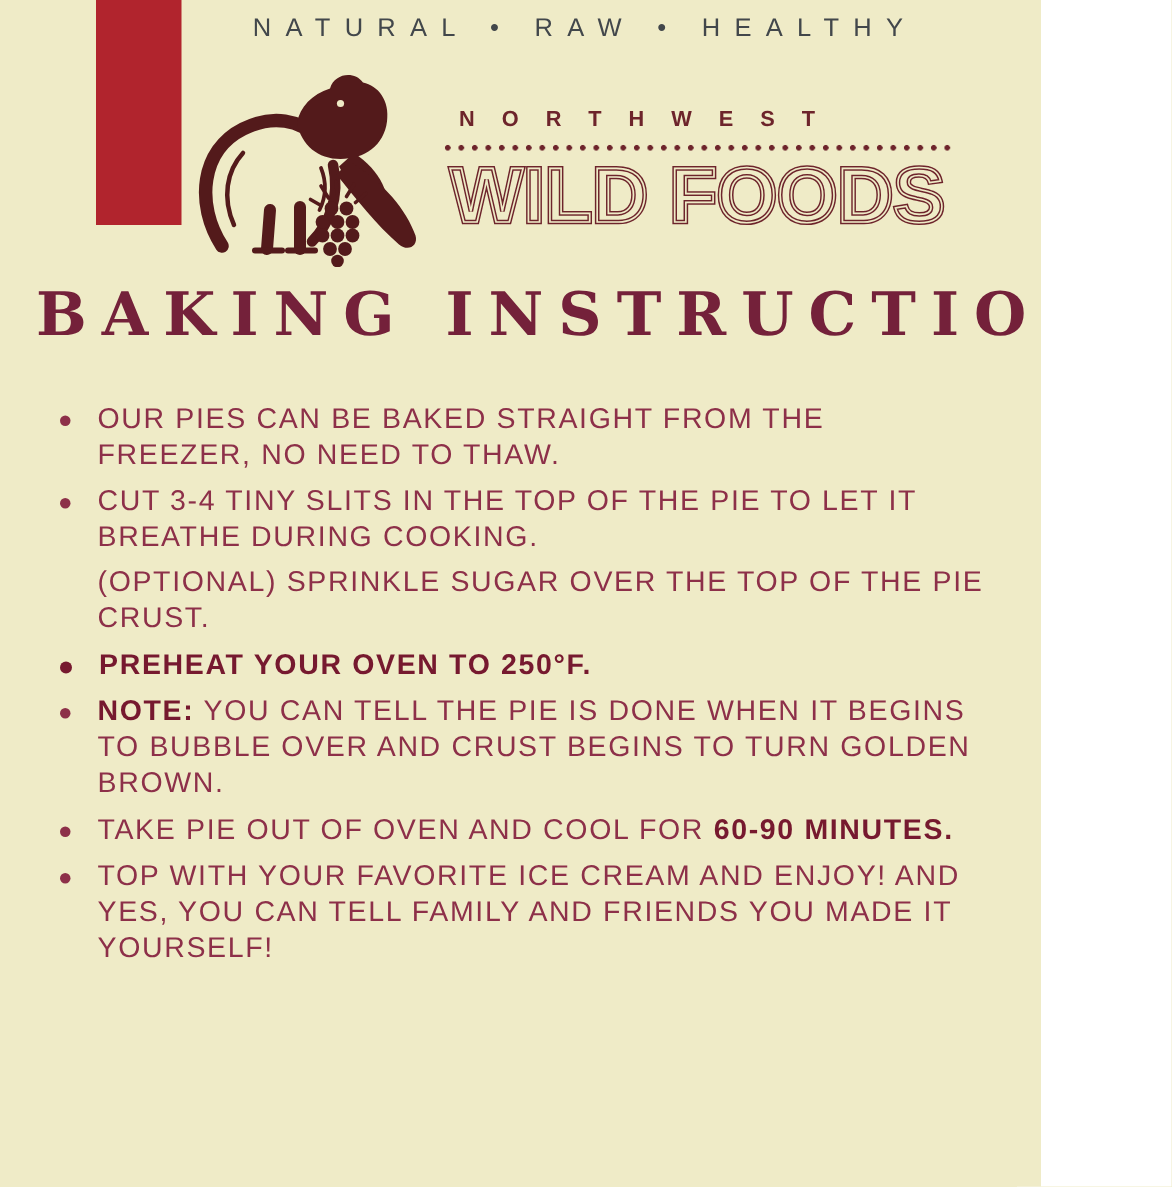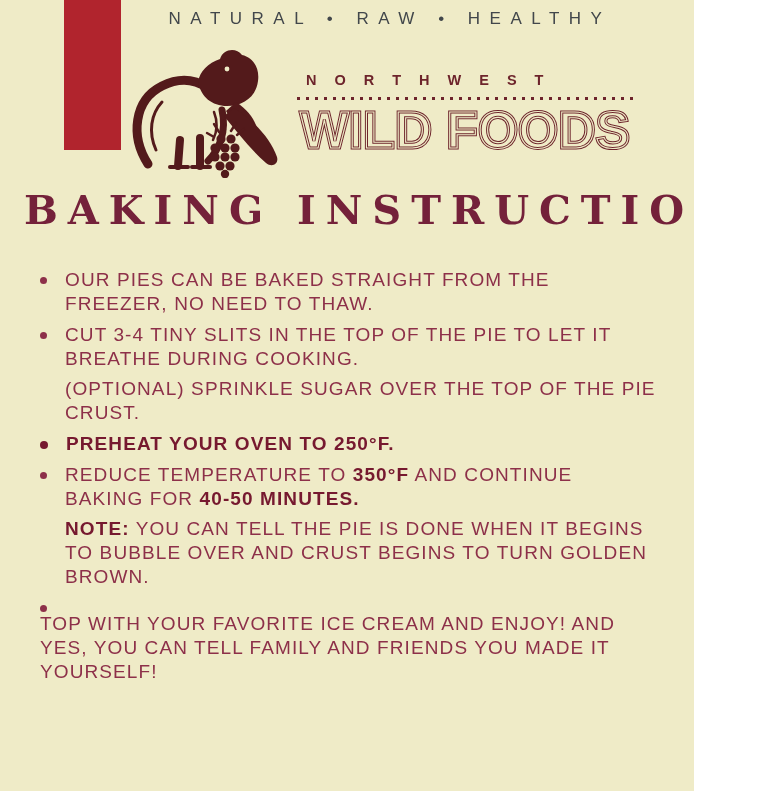--- a/index.html
+++ b/index.html
@@ -77,21 +77,21 @@
     position: absolute;
     left: 40px; top: 256px;
     width: 712px;
     margin-top: 12px;
   }
   .item {
     display: flex;
     align-items: flex-start;
     margin-bottom: 7px;
   }
-  .item:last-child { margin-bottom: 0; flex-direction: column; }
+  .item:last-child { margin-bottom: 0; }
   .dot {
     flex: none;
     width: 7px; height: 7px;
     border-radius: 50%;
     background: var(--body, #8D3049);
     margin: 9px 18px 0 0;
   }
   .dot.dot-b { background: var(--bold, #76192F); width: 8px; height: 8px; }
   .content { flex: 1; }
   .content p {
@@ -197,30 +197,34 @@
       </div>
       <div class="item">
         <span class="dot dot-b"></span>
         <div class="content">
           <p><span class="b">PREHEAT YOUR OVEN TO 250°F.</span></p>
         </div>
       </div>
       <div class="item">
         <span class="dot"></span>
         <div class="content">
-          <p><span>REDUCE TEMPERATURE TO </span><span class="b">350°F</span><span> AND CONTINUE
-BAKING FOR </span><span class="b">40-50 MINUTES.</span></p>
           <p><span class="b">NOTE:</span><span> YOU CAN TELL THE PIE IS DONE WHEN IT BEGINS
 TO BUBBLE OVER AND CRUST BEGINS TO TURN GOLDEN
 BROWN.</span></p>
         </div>
       </div>
       <div class="item">
         <span class="dot"></span>
         <div class="content">
+          <p><span>TAKE PIE OUT OF OVEN AND COOL FOR </span><span class="b">60-90 MINUTES.</span></p>
+        </div>
+      </div>
+      <div class="item">
+        <span class="dot"></span>
+        <div class="content">
           <p><span>TOP WITH YOUR FAVORITE ICE CREAM AND ENJOY! AND
 YES, YOU CAN TELL FAMILY AND FRIENDS YOU MADE IT
 YOURSELF!</span></p>
         </div>
       </div>
     </div>
 
 </div>
 
 </body></html>

